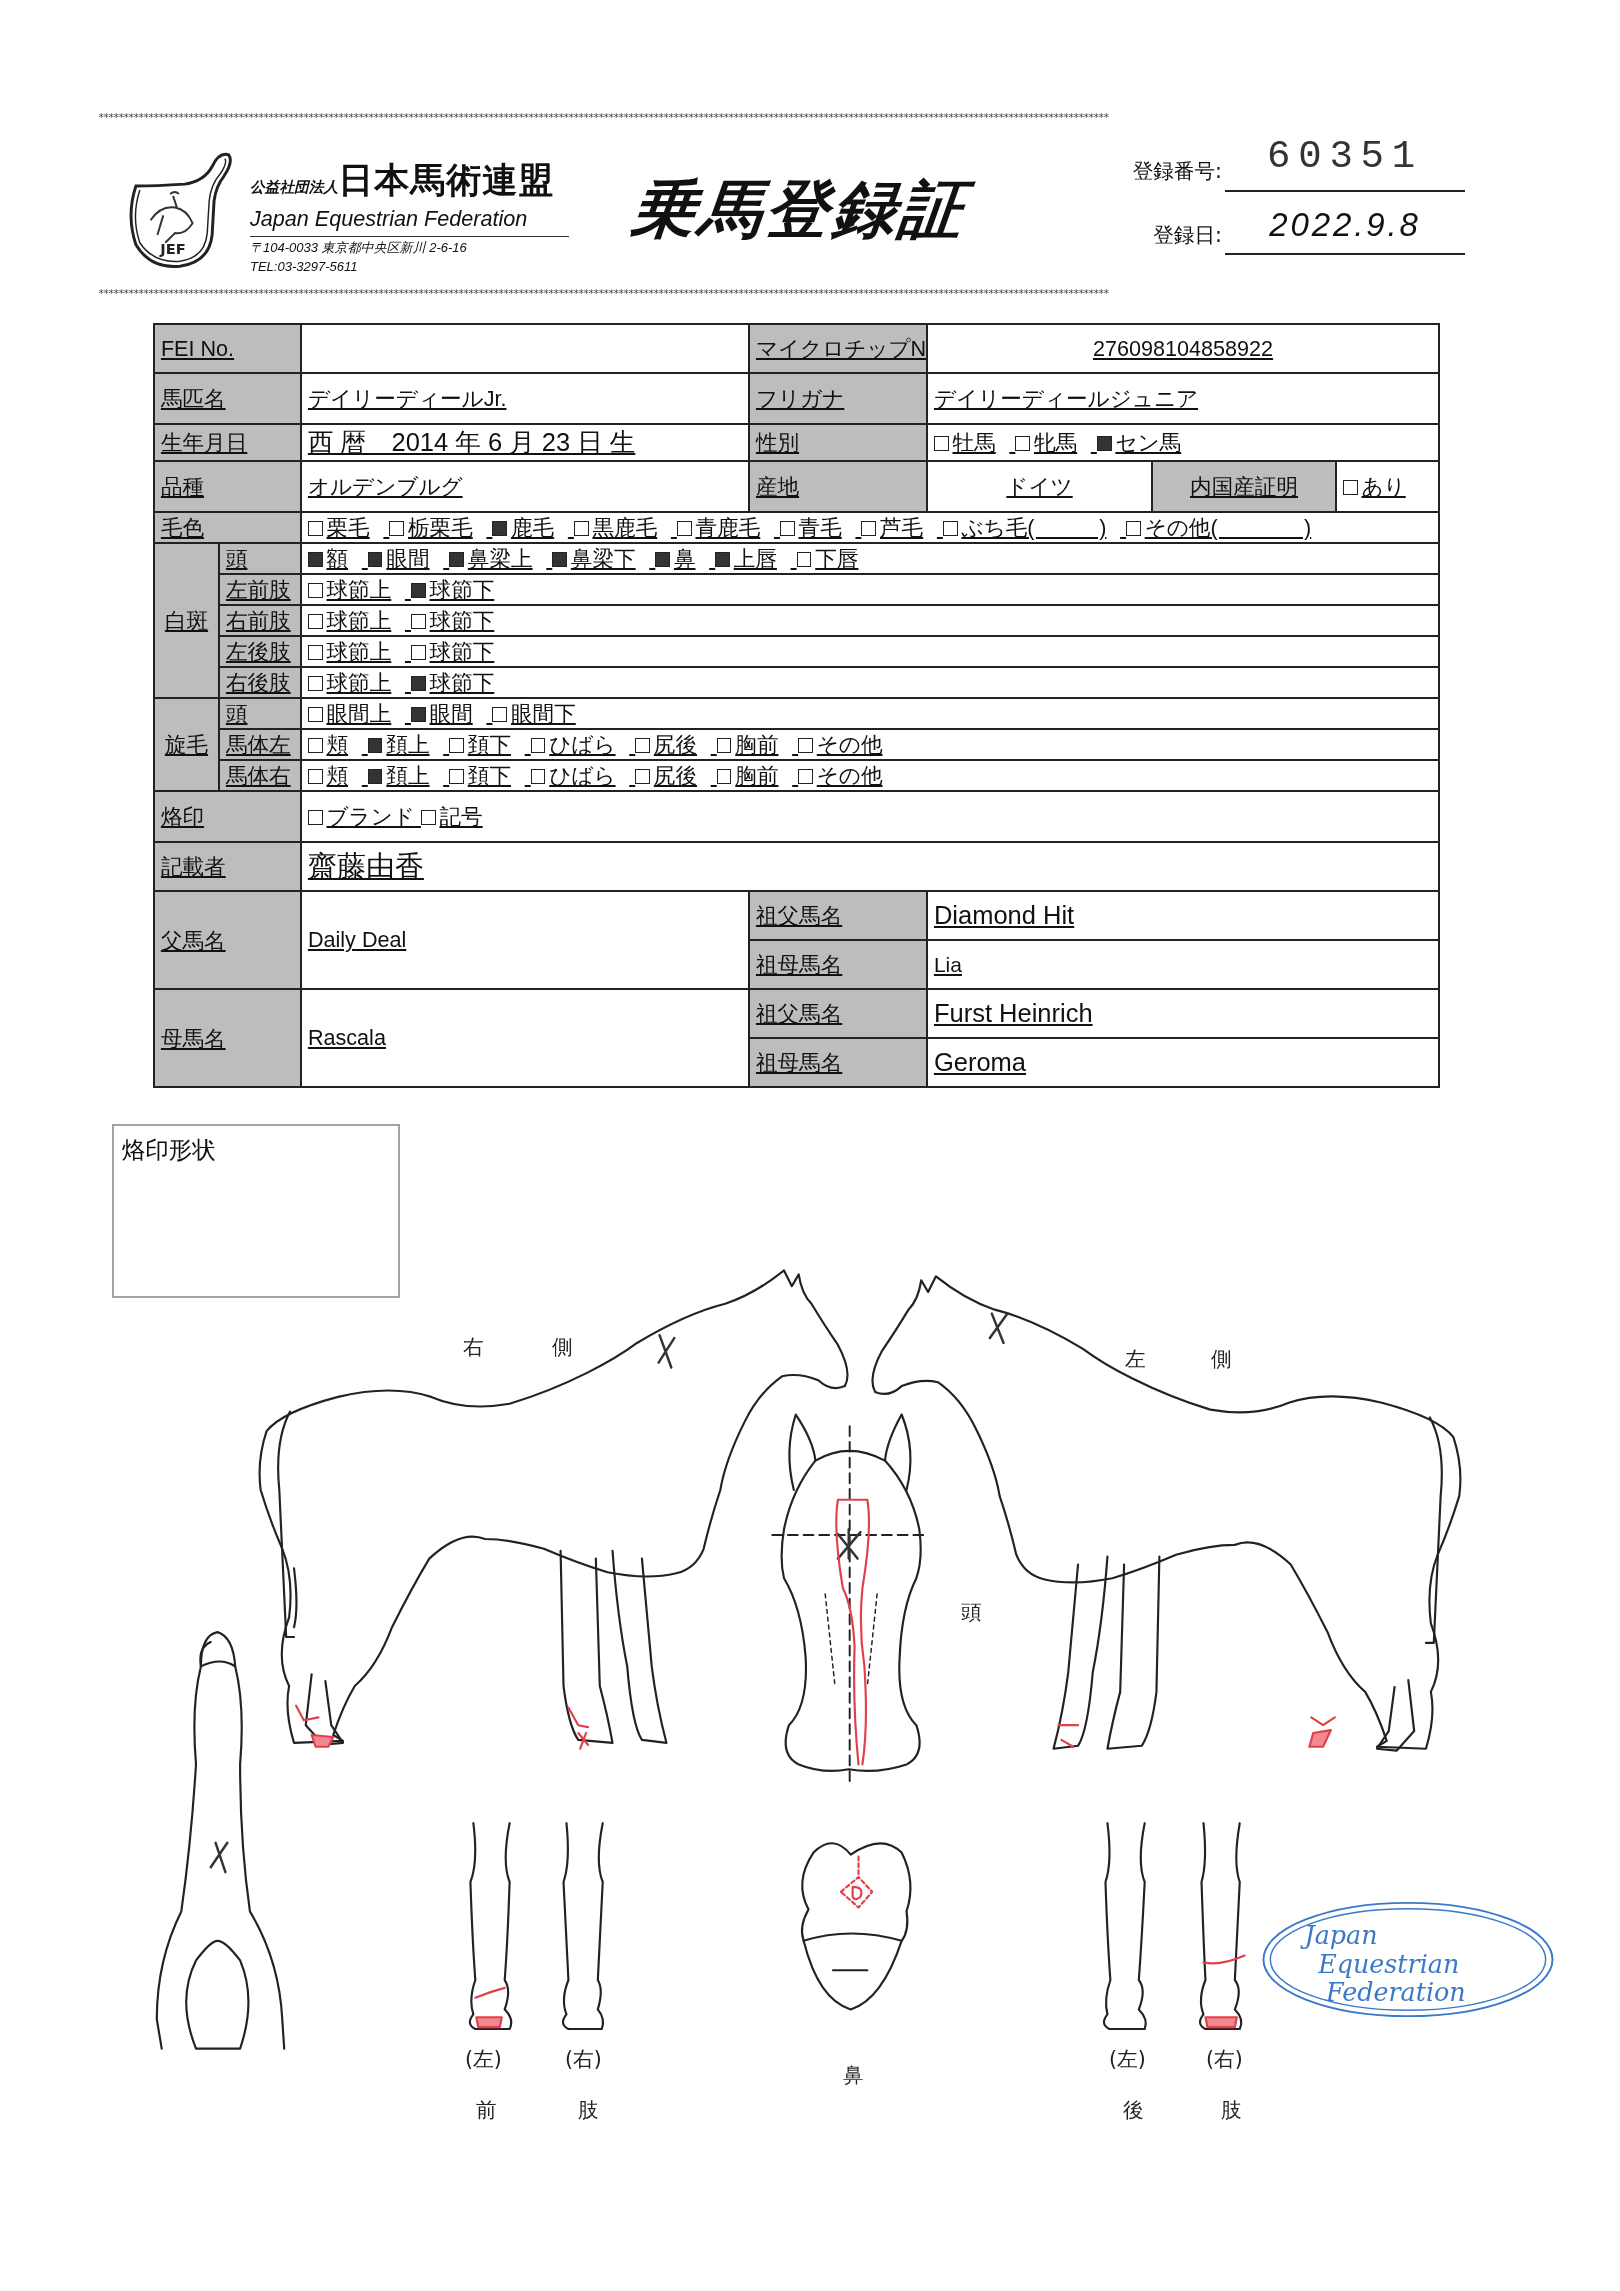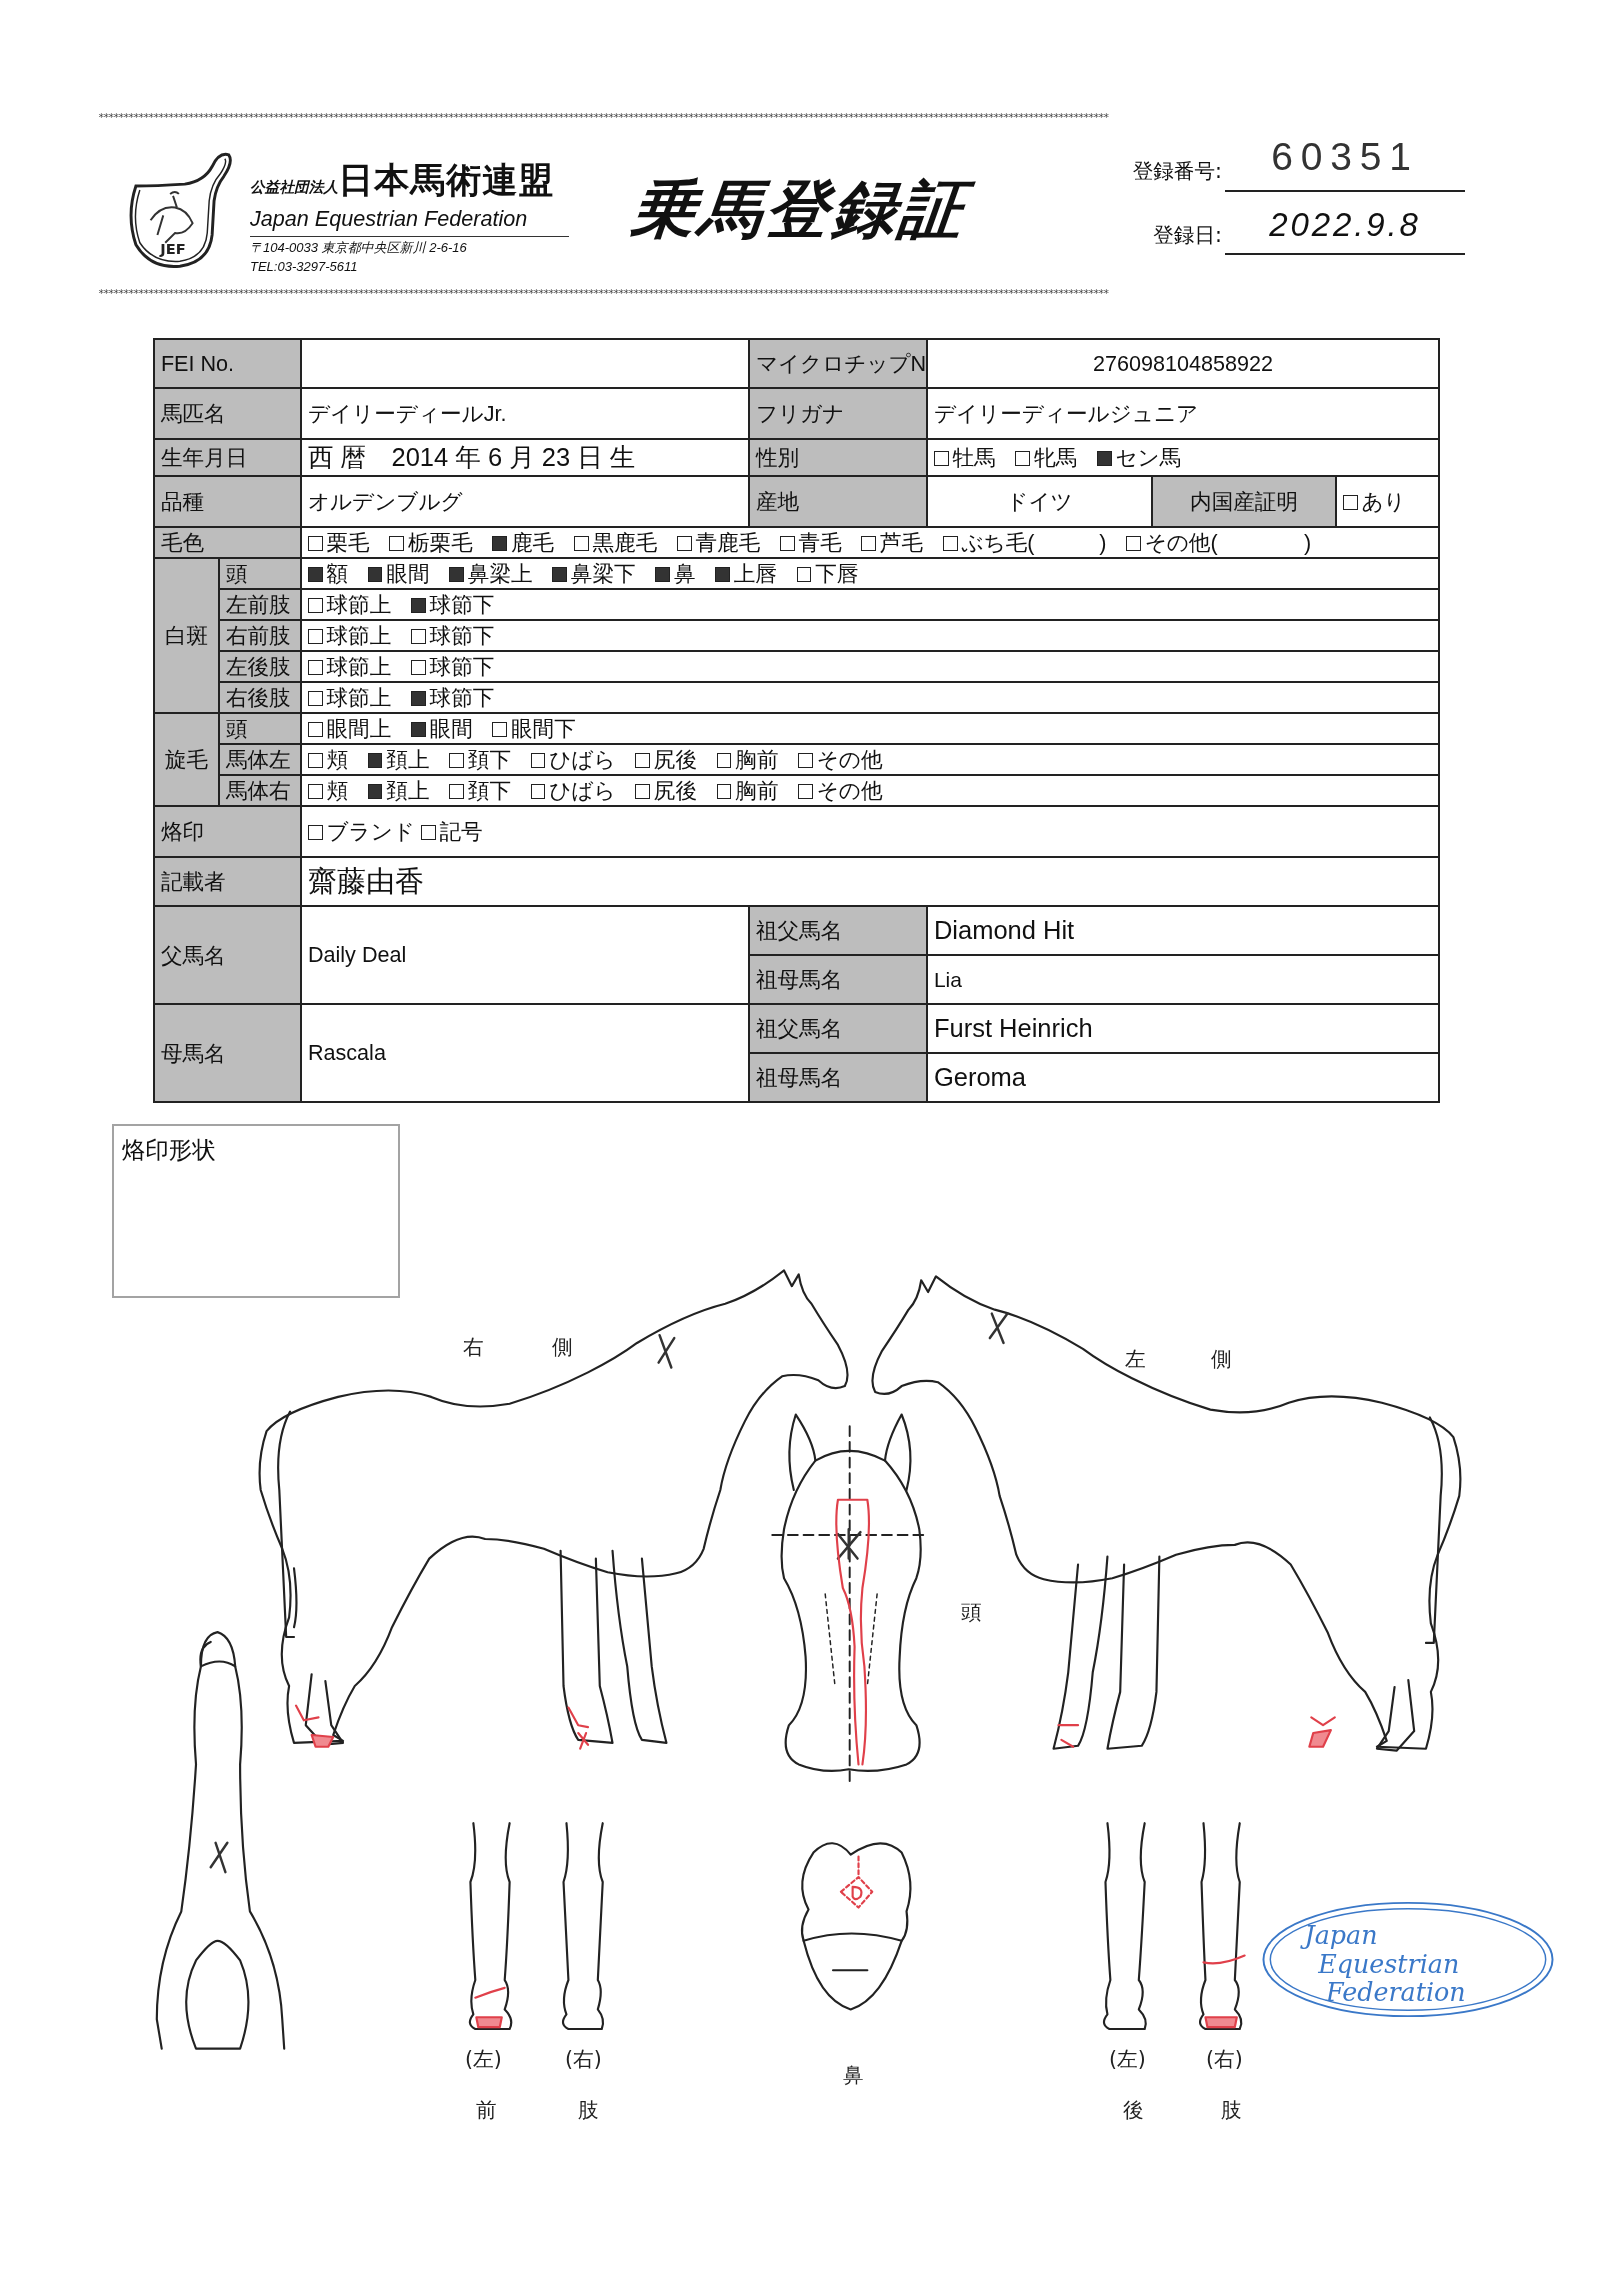--- a/index.html
+++ b/index.html
@@ -8,23 +8,23 @@
   .logo{position:absolute;left:116px;top:147px;width:118px;height:127px;}
   .org{position:absolute;left:250px;top:157px;}
   .org .jp-small{font-size:14.7px;font-style:italic;font-weight:bold;}
   .org .jp-big{font-size:35px;font-weight:bold;letter-spacing:1px;}
   .org .en{font-family:"Liberation Sans",sans-serif;font-size:21.6px;font-style:italic;margin-top:2px;border-bottom:1.5px solid #333;padding-bottom:3.9px;width:319px;}
   .org .addr{font-family:"Liberation Sans",sans-serif;font-size:13px;font-style:italic;line-height:17.6px;margin-top:2px;}
   .doc-title{position:absolute;left:632px;top:167px;font-size:63px;font-weight:bold;font-style:italic;letter-spacing:3.9px;transform:skewX(-6deg);}
   .reg{position:absolute;left:1112px;font-size:20.6px;}
   .reg .lbl{display:inline-block;width:110px;text-align:right;}
   .reg .val{position:absolute;left:113px;width:240px;border-bottom:2px solid #222;text-align:center;}
-  .reg1{top:157px;} .reg1 .val{top:-21.6px;height:55px;font-size:39px;letter-spacing:7.8px;font-family:Liberation Sans, sans-serif;color:#333;}
+  .reg1{top:157px;} .reg1 .val{top:-21.6px;height:55px;font-size:39px;letter-spacing:7.8px;font-family:Liberation Mono, monospace;color:#333;}
   .reg2{top:221px;} .reg2 .val{top:-14.7px;height:47px;font-size:33px;font-style:italic;letter-spacing:2.9px;font-family:"Liberation Sans",sans-serif;}
-  table.form{position:absolute;left:153px;top:338px;width:1286px;border-collapse:collapse;table-layout:fixed;}
+  table.form{position:absolute;left:153px;top:323px;width:1286px;border-collapse:collapse;table-layout:fixed;text-decoration:underline;}
   table.form td{border:2px solid #222;padding:0 5.9px;font-family:"Liberation Sans",sans-serif;font-size:21.6px;white-space:nowrap;overflow:hidden;}
   td.h{background:#bdbdbd;}
   td.h2{background:#bdbdbd;font-size:19.6px;}
   td.v-big{font-size:31px;margin-left:9px;}
   td.center{text-align:center;}
   .cb{display:inline-block;width:12.7px;height:12.7px;border:1.5px solid #222;margin-right:3.9px;vertical-align:-1px;background:#fff;}
   .cb.on{background:#333;}
   .opt{margin-right:13.7px;}
   .brand-box{position:absolute;left:112px;top:1124px;width:284px;height:170px;border:2px solid #a3a3a3;}
   .brand-box span{position:absolute;left:7.8px;top:7.8px;font-size:23.5px;}

